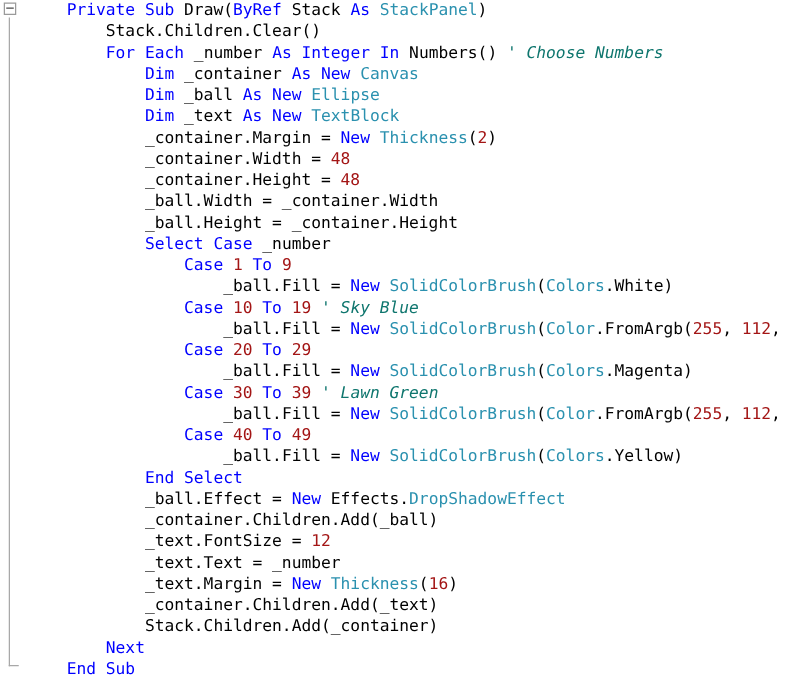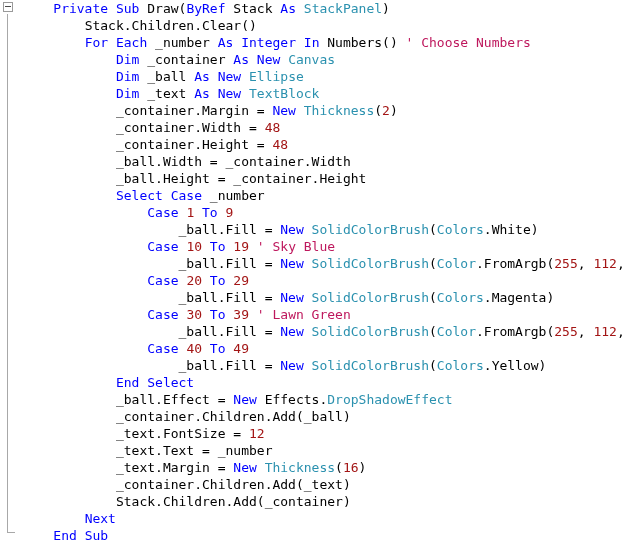--- a/index.html
+++ b/index.html
@@ -82,21 +82,21 @@
     height: 17px;
     white-space: pre;
     font-family: "DejaVu Sans Mono", "Liberation Mono", monospace;
     font-size: 13px;
     line-height: 17px;
     color: #000000;
   }
   .kw   { color: #0000ff; }
   .typ  { color: #2b91af; }
   .num  { color: #a31515; }
-  .com  { color: #be185d; }
+  .com  { color: #0f766e; font-style: italic; }
   .pln  { color: #000000; }
 </style>
 </head>
 <body>
 
 <div id="editor">
 
   <div id="gutter">
     <div class="collapse-box">
       <div class="minus"></div>

